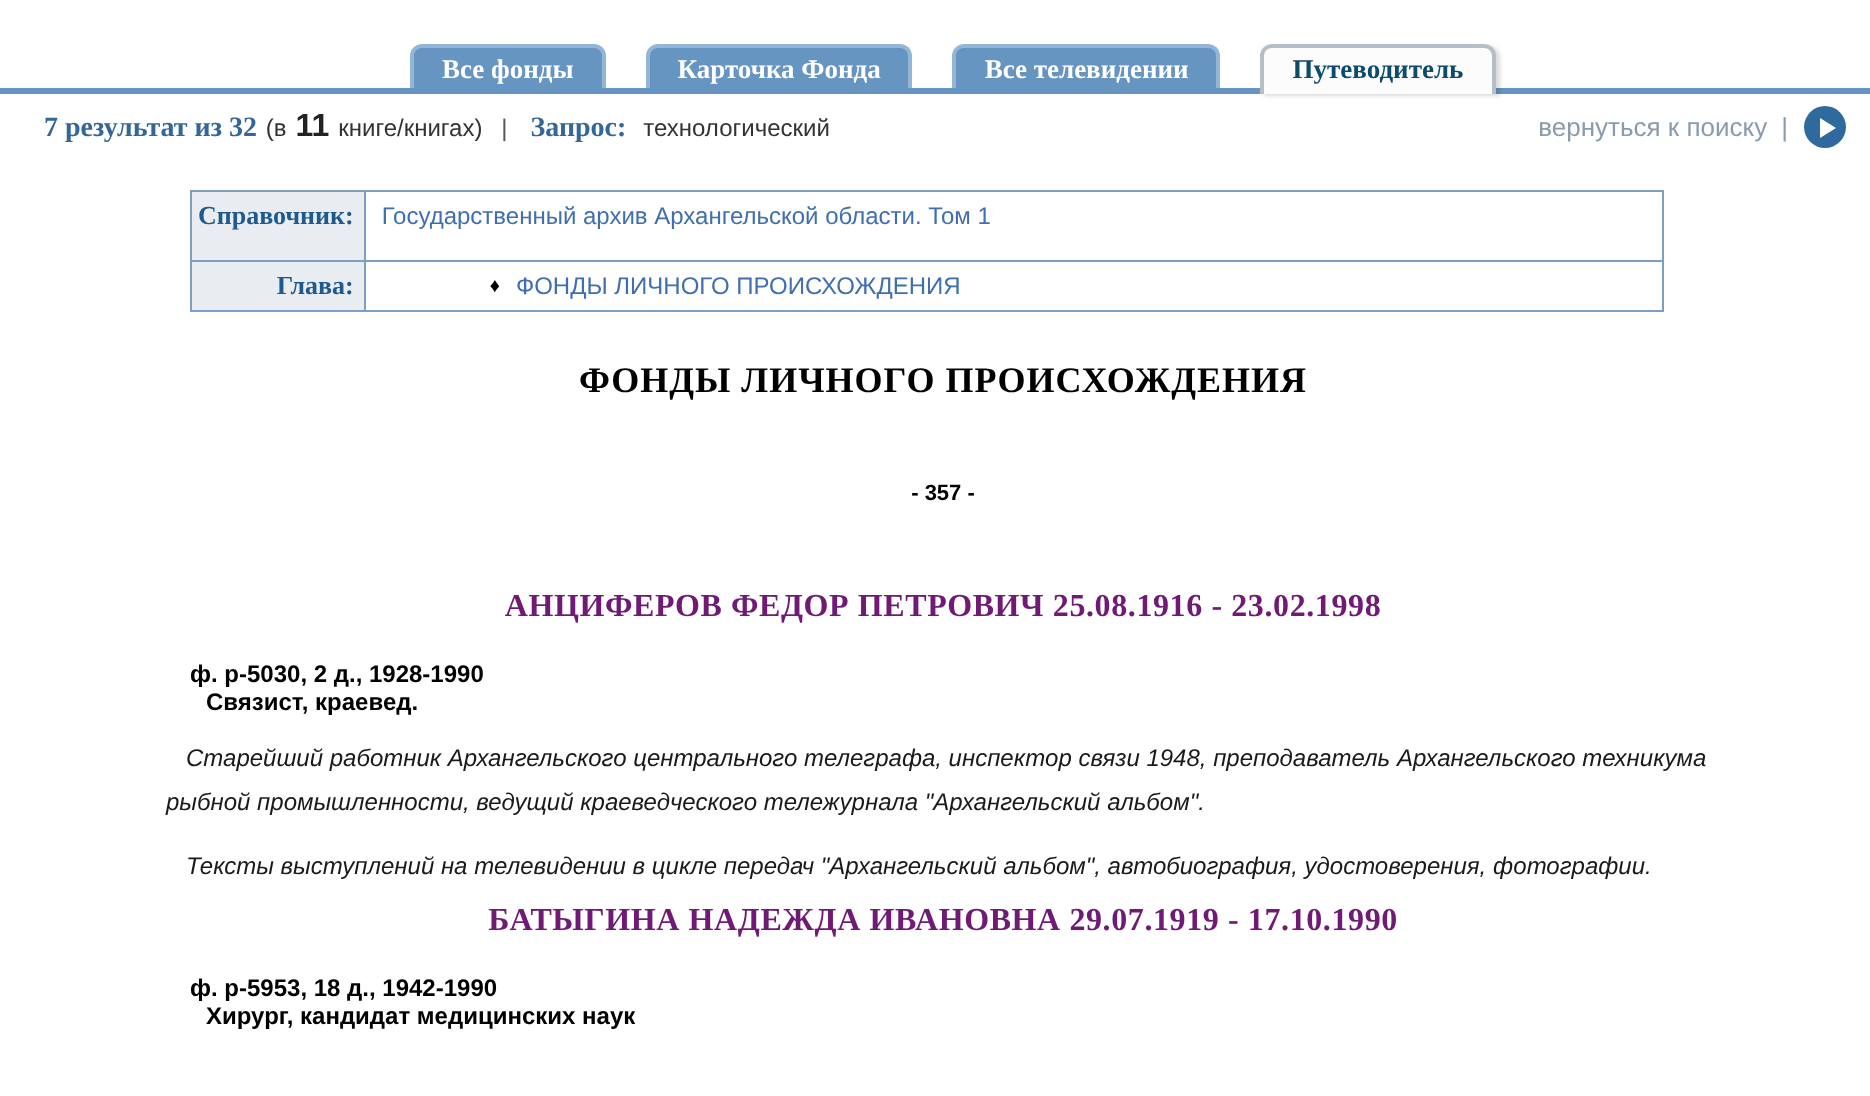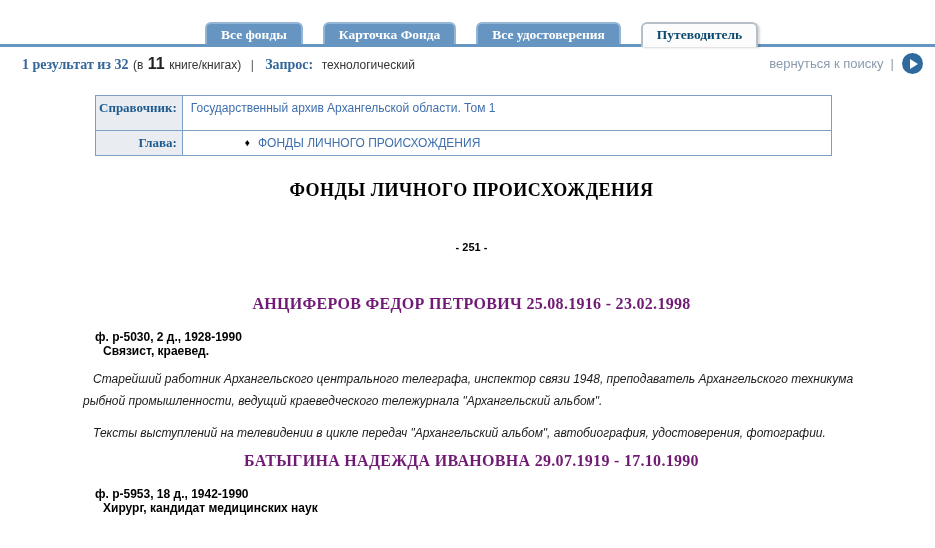--- a/index.html
+++ b/index.html
@@ -90,28 +90,28 @@
   .doc p { font-size: 12px; line-height: 22px; margin: 10px 0 0; text-indent: 10px; color: #1a1a1a; font-style: italic; }
 </style>
 </head>
 <body>
 
 <div class="tabs-row">
   <div class="blue-line"></div>
   <div class="tabs-strip">
     <div class="tab">Все фонды</div>
     <div class="tab">Карточка Фонда</div>
-    <div class="tab">Все удостоверения</div>
+    <div class="tab">Все телевидении</div>
     <div class="tab active">Путеводитель</div>
   </div>
 </div>
 
 <div class="results-bar">
   <div class="results-left">
-    <span class="res-count">1 результат из 32</span>
+    <span class="res-count">7 результат из 32</span>
     <span class="res-plain">(в</span>
     <span class="res-bold">11</span>
     <span class="res-plain">книге/книгах)</span>
     <span class="bar-sep">|</span>
     <span class="query-label">Запрос:</span>
     <span class="query-value">технологический</span>
   </div>
   <div class="results-right">
     <a class="back-link">вернуться к поиску</a>
     <span class="back-sep">|</span>
@@ -133,21 +133,21 @@
     <td class="lbl">Глава:</td>
     <td class="val chapter">
       <span class="diamond">♦</span><a>ФОНДЫ ЛИЧНОГО ПРОИСХОЖДЕНИЯ</a>
     </td>
   </tr>
 </tbody>
   </table>
 
 <div class="doc">
   <div class="doc-title">ФОНДЫ ЛИЧНОГО ПРОИСХОЖДЕНИЯ</div>
-  <div class="pagenum">- 251 -</div>
+  <div class="pagenum">- 357 -</div>
 
   <div class="entry-heading">АНЦИФЕРОВ ФЕДОР ПЕТРОВИЧ 25.08.1916 - 23.02.1998</div>
   <div class="fund-line">ф. р-5030, 2 д., 1928-1990</div>
   <div class="subtitle-line">Связист, краевед.</div>
   <p>Старейший работник Архангельского центрального телеграфа, инспектор связи 1948, преподаватель Архангельского техникума рыбной промышленности, ведущий краеведческого тележурнала "Архангельский альбом".</p>
   <p>Тексты выступлений на телевидении в цикле передач "Архангельский альбом", автобиография, удостоверения, фотографии.</p>
 
   <div class="entry-heading second">БАТЫГИНА НАДЕЖДА ИВАНОВНА 29.07.1919 - 17.10.1990</div>
   <div class="fund-line">ф. р-5953, 18 д., 1942-1990</div>
   <div class="subtitle-line">Хирург, кандидат медицинских наук</div>

